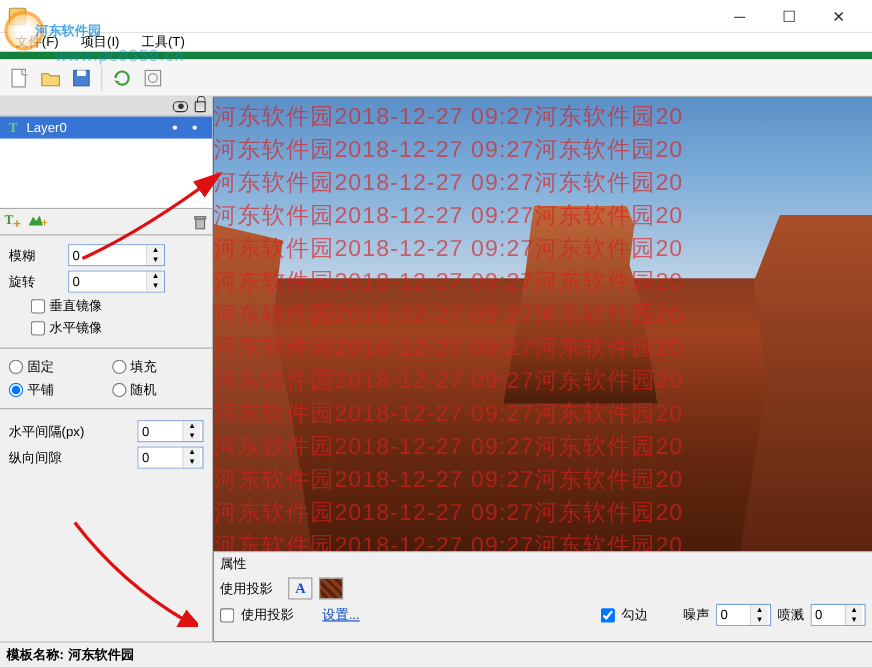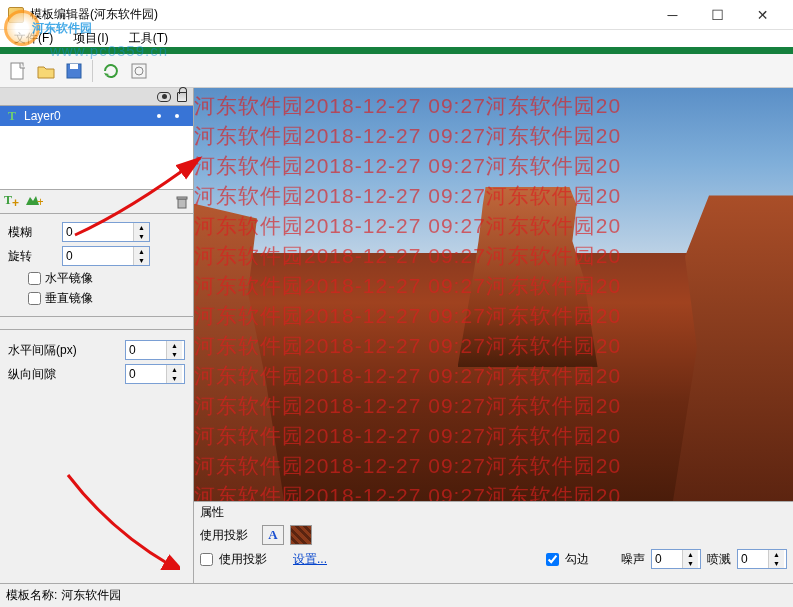--- a/index.html
+++ b/index.html
@@ -49,21 +49,21 @@
 .cliff-left { position: absolute; left: 0; top: 28%; width: 90px; height: 72%; background: linear-gradient(180deg,#b45830 0%,#6a2a14 100%); clip-path: polygon(0 0,70% 5%,60% 30%,80% 60%,100% 100%,0 100%); }
 .cliff-right { position: absolute; right: 0; top: 26%; width: 120px; height: 74%; background: linear-gradient(180deg,#aa4e28 0%,#5c2410 100%); clip-path: polygon(30% 0,100% 0,100% 100%,0 100%,20% 50%,10% 20%); }
 .wm-line { position: absolute; left: 0; white-space: nowrap; color: rgba(220,30,30,0.65); font-size: 21px; font-weight: 500; letter-spacing: 1px; }
 .props { height: 82px; background: #f0f0f0; border-top: 1px solid #aaa; padding: 2px 6px; }
 .props-row { display: flex; align-items: center; gap: 6px; margin: 4px 0; }
 .text-input { flex: 1; height: 20px; border: 1px solid #7a9fd4; background: #fff; display: flex; }
 .text-input input { border: none; flex: 1; padding: 0 4px; outline: none; }
 .dd { width: 16px; background: #f0f0f0; border-left: 1px solid #ccc; display: flex; align-items: center; justify-content: center; font-size: 8px; }
 .sq-btn { width: 22px; height: 20px; border: 1px solid #999; background: #f0f0f0; display: flex; align-items: center; justify-content: center; font-weight: bold; font-size: 13px; }
 .link-blue { color: #0645cc; text-decoration: underline; }
-.statusbar { height: 24px; border-top: 1px solid #aaa; display: flex; align-items: center; padding: 0 6px; background: #f0f0f0; }
+.statusbar { height: 24px; border-top: 1px solid #aaa; display: flex; align-items: center; padding: 0 6px; background: #f0f0f0; font-weight: bold; }
 .watermark-logo { position: absolute; top: 10px; left: 4px; color: #0a8fe0; font-size: 22px; font-weight: bold; pointer-events: none; opacity: 0.75; display: flex; align-items: center; }
 .watermark-logo .orb { width: 36px; height: 36px; border: 3px solid #ff9a1f; border-radius: 50%; background: radial-gradient(circle,#fff 30%,#ffd89a 70%); margin-right: -8px; }
 .watermark-url { position: absolute; top: 42px; left: 50px; color: rgba(10,143,224,0.45); font-size: 15px; letter-spacing: 1px; }
 .arrow { position: absolute; pointer-events: none; }
 .eye-icon{width:14px;height:10px;border:1px solid #333;border-radius:60%/100%;position:relative;}
 .eye-icon::after{content:"";position:absolute;left:4px;top:1px;width:5px;height:5px;background:#333;border-radius:50%;}
 .lock-icon{width:10px;height:10px;border:1px solid #333;border-radius:1px;position:relative;background:linear-gradient(#ccc,#eee);}
 .lock-icon::before{content:"";position:absolute;top:-6px;left:1px;width:6px;height:6px;border:1px solid #333;border-bottom:none;border-radius:4px 4px 0 0;}
 .trash{margin-left:auto;width:14px;height:14px;}
 </style>
@@ -71,21 +71,20 @@
 <body>
 
 <div class="watermark-logo">
   <div class="orb"></div>
     <span>河东软件园</span>
 </div>
 <div class="watermark-url">www.pc0359.cn</div>
 
 <div class="titlebar">
   <div class="title-icon"></div>
-  <span>模板编辑器(河东软件园)</span>
   <div class="window-controls">
     <div class="window-btn">─</div>
     <div class="window-btn">☐</div>
     <div class="window-btn">✕</div>
   </div>
 </div>
 
 <div class="menubar">
   <div class="menu-item">文件(F)</div>
   <div class="menu-item">项目(I)</div>
@@ -169,29 +168,47 @@
         <div class="num-input">
             <input value="0" style="">
             <div class="spin">
               <span>▲</span>
               <span>▼</span>
             </div>
           </div>
       </div>
       <div class="chk-row">
           <input type="checkbox" style="">
-          <span>水平镜像</span>
+          <span>垂直镜像</span>
         </div>
       <div class="chk-row">
           <input type="checkbox" style="">
-          <span>垂直镜像</span>
+          <span>水平镜像</span>
         </div>
     </div>
     <div class="hr"></div>
     <div class="panel-section">
+      <div class="radio-grid">
+        <label class="radio-row">
+            <input type="radio" name="pos" style="">
+            <span>固定</span>
+          </label>
+        <label class="radio-row">
+            <input type="radio" name="pos" style="">
+            <span>填充</span>
+          </label>
+        <label class="radio-row">
+            <input type="radio" name="pos" checked="" style="">
+            <span>平铺</span>
+          </label>
+        <label class="radio-row">
+            <input type="radio" name="pos" style="">
+            <span>随机</span>
+          </label>
+      </div>
     </div>
     <div class="hr"></div>
     <div class="panel-section">
       <div class="opt-row">
         <span style="width:78px">水平间隔(px)</span>
         <div class="num-input" style="margin-left:auto;width:60px">
             <input style="width: 40px;" value="0">
             <div class="spin">
               <span>▲</span>
               <span>▼</span>

